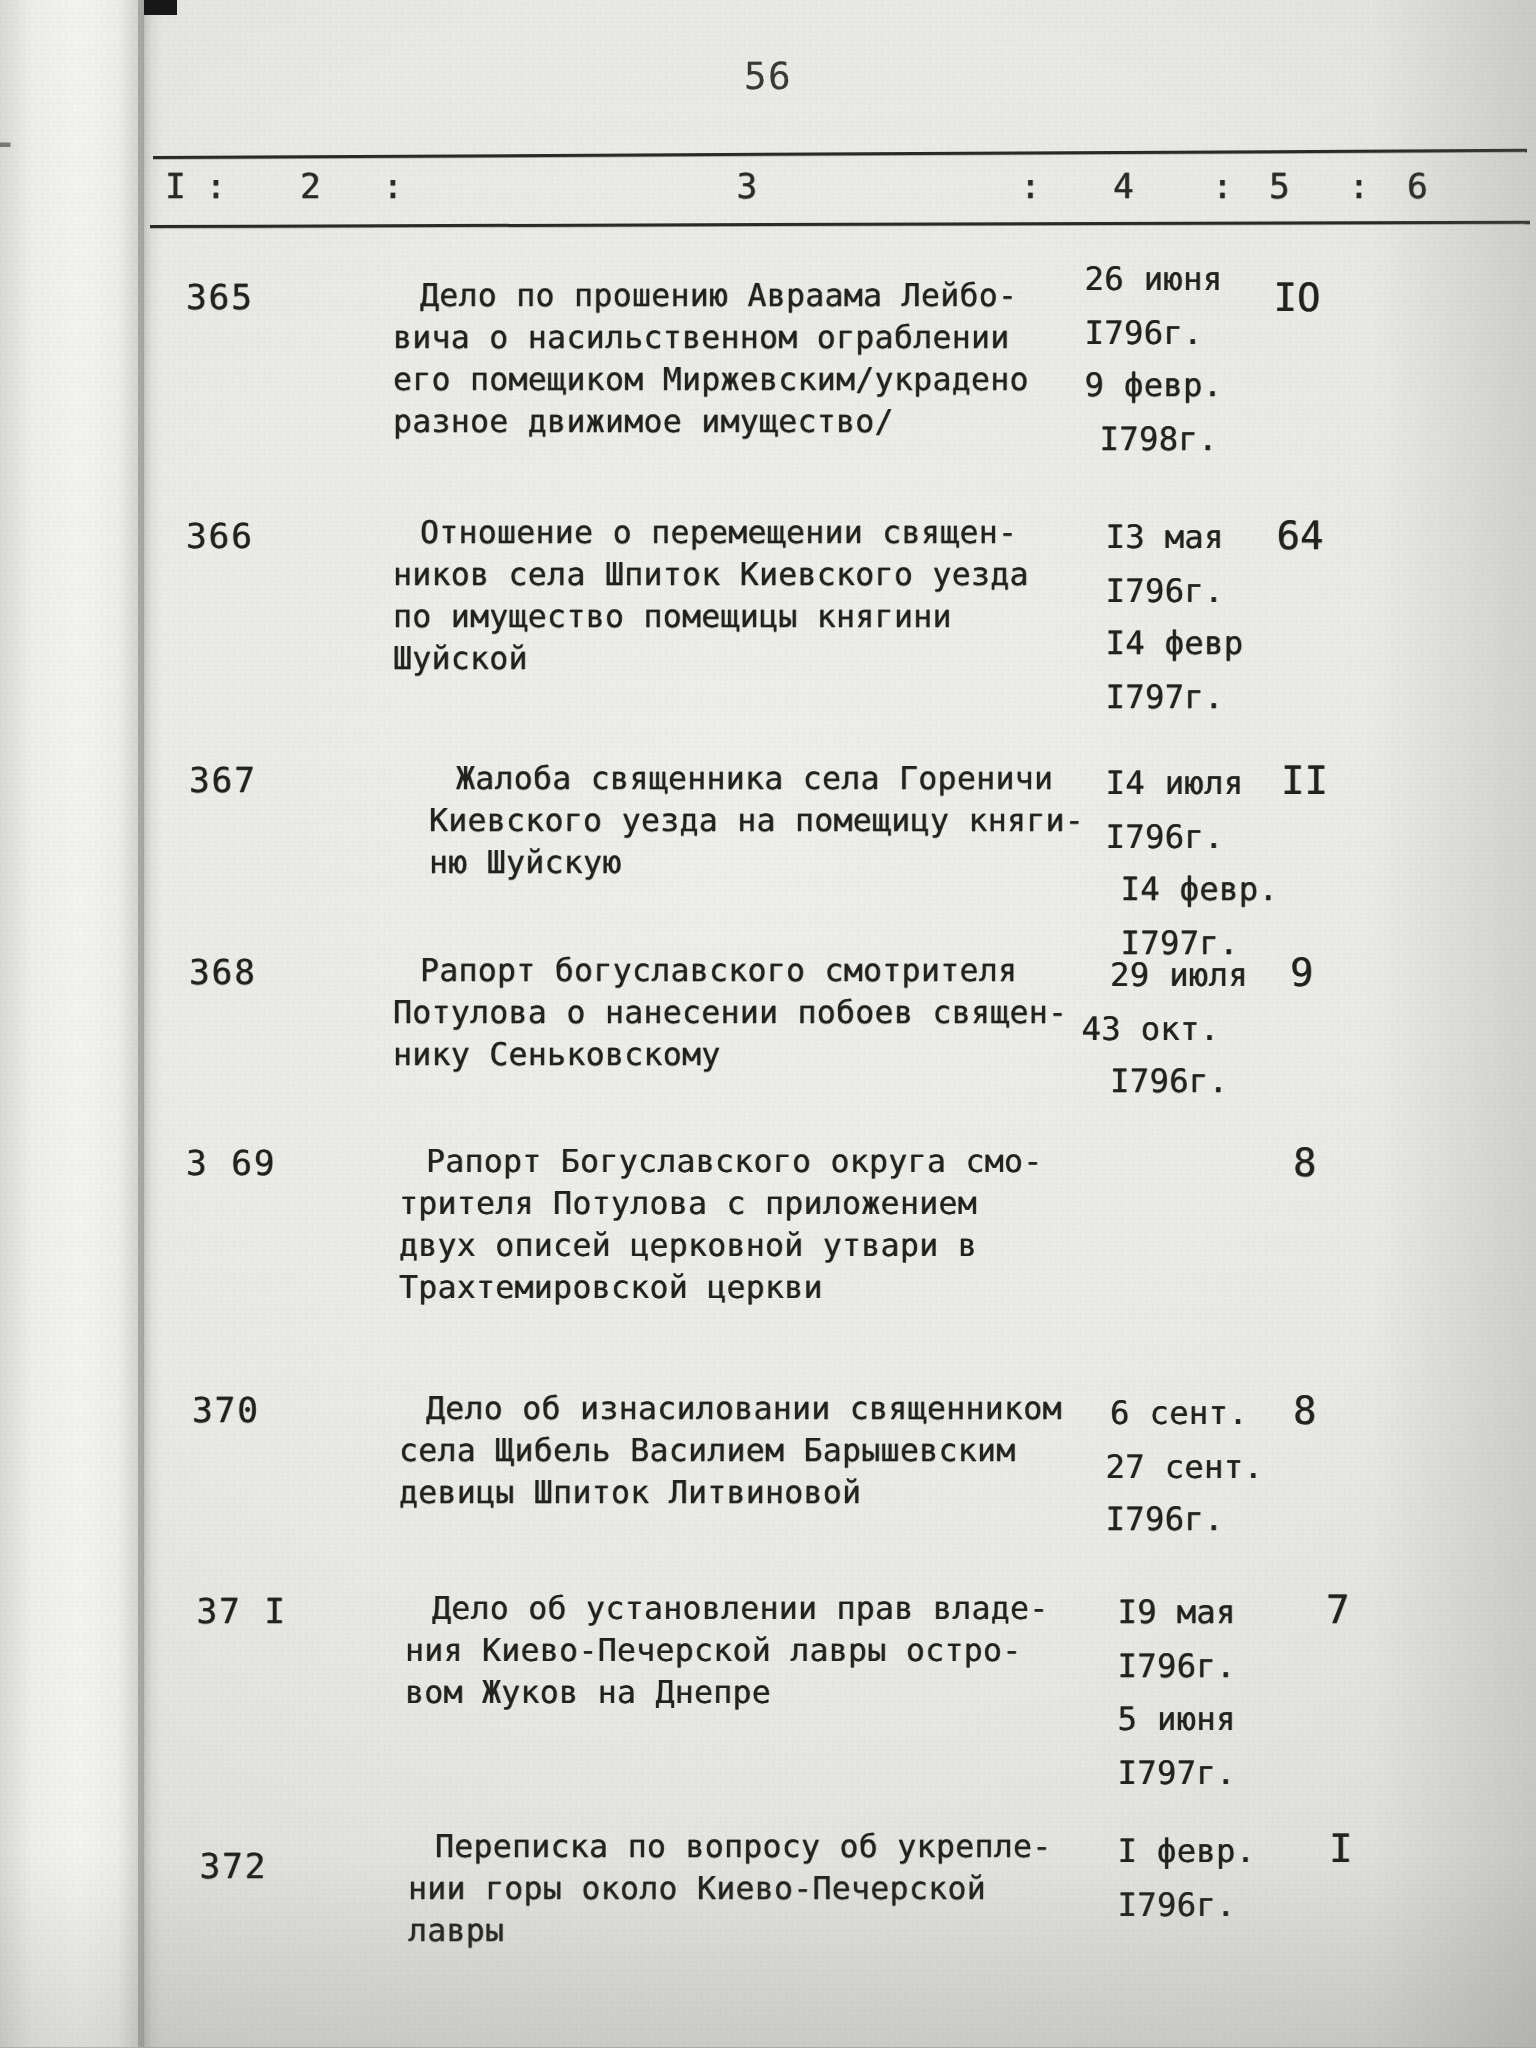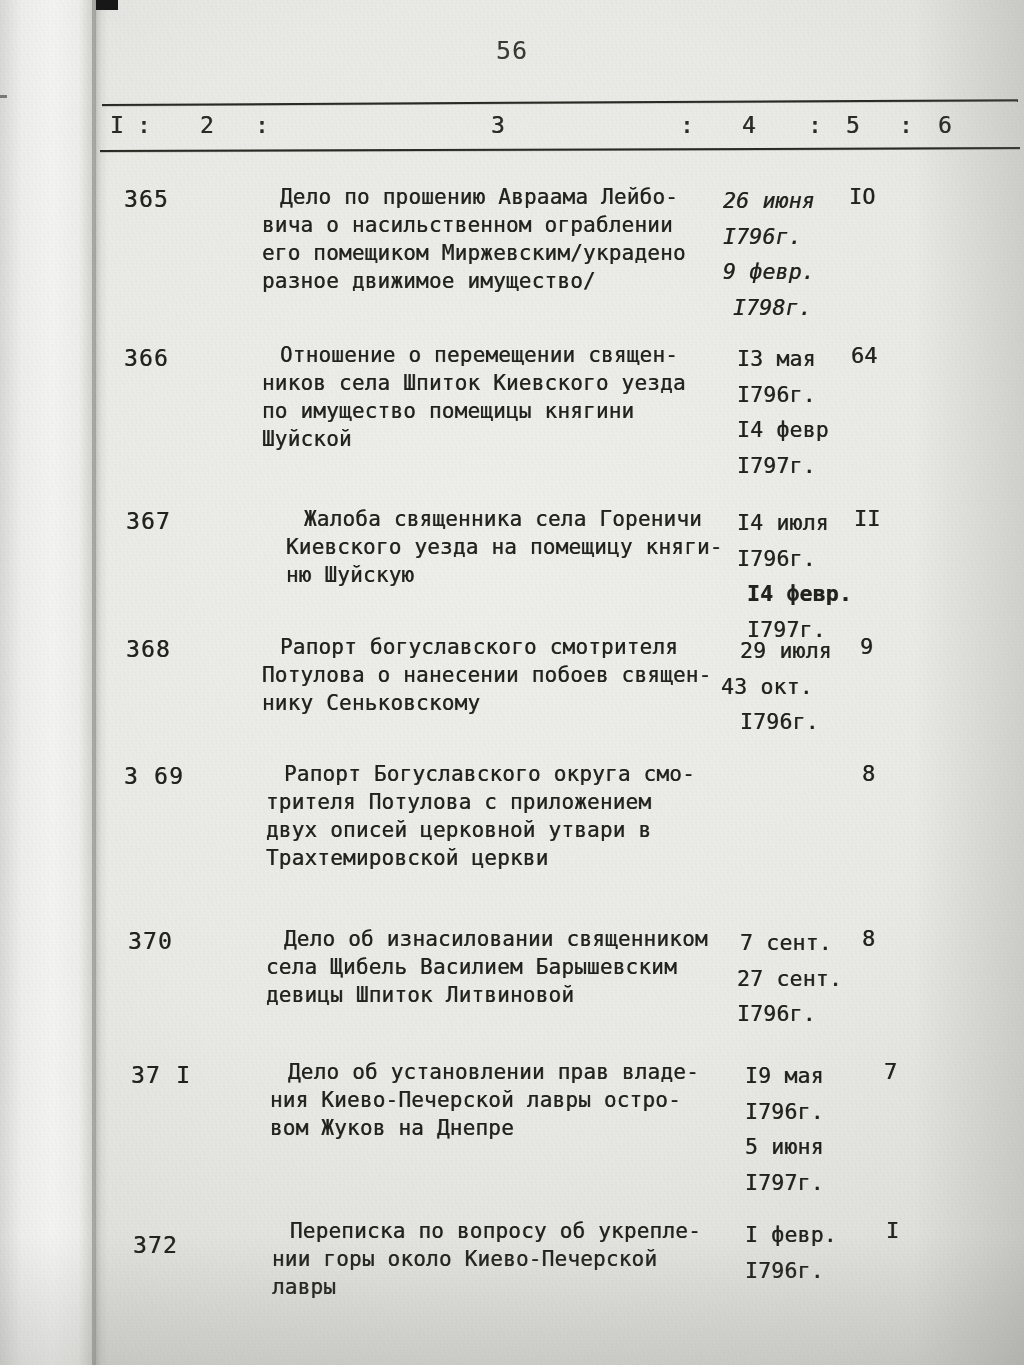--- a/index.html
+++ b/index.html
@@ -136,21 +136,21 @@
     font-size: 21px;
     line-height: 28px;
     letter-spacing: .2px;
   }
   .dates {
     font-size: 21.5px;
     line-height: 35.5px;
     letter-spacing: .2px;
   }
   .count {
-    font-size: 22px;
+    font-size: 26px;
   }
 </style>
 </head>
 <body>
 
 <div id="page">
 
   <div class="scan-bg"></div>
   <div class="left-strip"></div>
   <div class="page-edge-shadow"></div>
@@ -174,21 +174,21 @@
     <div class="ink colhead" style="left:808px;">:</div>
     <div class="ink colhead" style="left:846px;">5</div>
     <div class="ink colhead" style="left:899px;">:</div>
     <div class="ink colhead" style="left:938px;">6</div>
 
     <div class="ink row-num" style="left:124px; top:186px;">365</div>
     <div class="ink desc" style="left:262px; top:183px;"><span style="margin-left:18px;">Дело по прошению Авраама Лейбо-</span>
 <span>вича о насильственном ограблении</span>
 <span>его помещиком Миржевским/украдено</span>
 <span>разное движимое имущество/</span></div>
-    <div class="ink dates" style="left:723px; top:183px;font-style:italic;"><span>26 июня</span>
+    <div class="ink dates" style="left:723px; top:169px;"><span>26 июня</span>
 <span>I796г.</span>
 <span>9 февр.</span>
 <span style="margin-left:10px;">I798г.</span></div>
     <div class="ink count" style="left:849px; top:184px;">IO</div>
 
     <div class="ink row-num" style="left:124px; top:345px;">366</div>
     <div class="ink desc" style="left:262px; top:341px;"><span style="margin-left:18px;">Отношение о перемещении священ-</span>
 <span>ников села Шпиток Киевского уезда</span>
 <span>по имущество помещицы княгини</span>
 <span>Шуйской</span></div>
@@ -197,21 +197,21 @@
 <span>I4 февр</span>
 <span>I797г.</span></div>
     <div class="ink count" style="left:851px; top:343px;">64</div>
 
     <div class="ink row-num" style="left:126px; top:508px;">367</div>
     <div class="ink desc" style="left:262px; top:505px;margin-left:24px;"><span style="margin-left:18px;">Жалоба священника села Гореничи</span>
 <span>Киевского уезда на помещицу княги-</span>
 <span>ню Шуйскую</span></div>
     <div class="ink dates" style="left:737px; top:505px;"><span>I4 июля</span>
 <span>I796г.</span>
-<span style="margin-left:10px;font-weight:bold;">I4 февр.</span>
+<span style="margin-left:10px;">I4 февр.</span>
 <span style="margin-left:10px;">I797г.</span></div>
     <div class="ink count" style="left:854px; top:506px;">II</div>
 
     <div class="ink row-num" style="left:126px; top:636px;">368</div>
     <div class="ink desc" style="left:262px; top:633px;"><span style="margin-left:18px;">Рапорт богуславского смотрителя</span>
 <span>Потулова о нанесении побоев священ-</span>
 <span>нику Сеньковскому</span></div>
     <div class="ink dates" style="left:740px; top:633px;"><span>29 июля</span>
 <span style="margin-left:-19px;">43 окт.</span>
 <span>I796г.</span></div>
@@ -221,21 +221,21 @@
     <div class="ink desc" style="left:266px; top:760px;"><span style="margin-left:18px;">Рапорт Богуславского округа смо-</span>
 <span>трителя Потулова с приложением</span>
 <span>двух описей церковной утвари в</span>
 <span>Трахтемировской церкви</span></div>
     <div class="ink count" style="left:862px; top:761px;">8</div>
 
     <div class="ink row-num" style="left:128px; top:928px;">370</div>
     <div class="ink desc" style="left:266px; top:925px;"><span style="margin-left:18px;">Дело об изнасиловании священником</span>
 <span>села Щибель Василием Барышевским</span>
 <span>девицы Шпиток Литвиновой</span></div>
-    <div class="ink dates" style="left:740px; top:925px;"><span>7 сент.</span>
+    <div class="ink dates" style="left:740px; top:925px;"><span>6 сент.</span>
 <span style="margin-left:-3px;">27 сент.</span>
 <span style="margin-left:-3px;">I796г.</span></div>
     <div class="ink count" style="left:862px; top:926px;">8</div>
 
     <div class="ink row-num" style="left:131px; top:1062px;">37 I</div>
     <div class="ink desc" style="left:270px; top:1058px;"><span style="margin-left:18px;">Дело об установлении прав владе-</span>
 <span>ния Киево-Печерской лавры остро-</span>
 <span>вом Жуков на Днепре</span></div>
     <div class="ink dates" style="left:745px; top:1058px;"><span>I9 мая</span>
 <span>I796г.</span>

